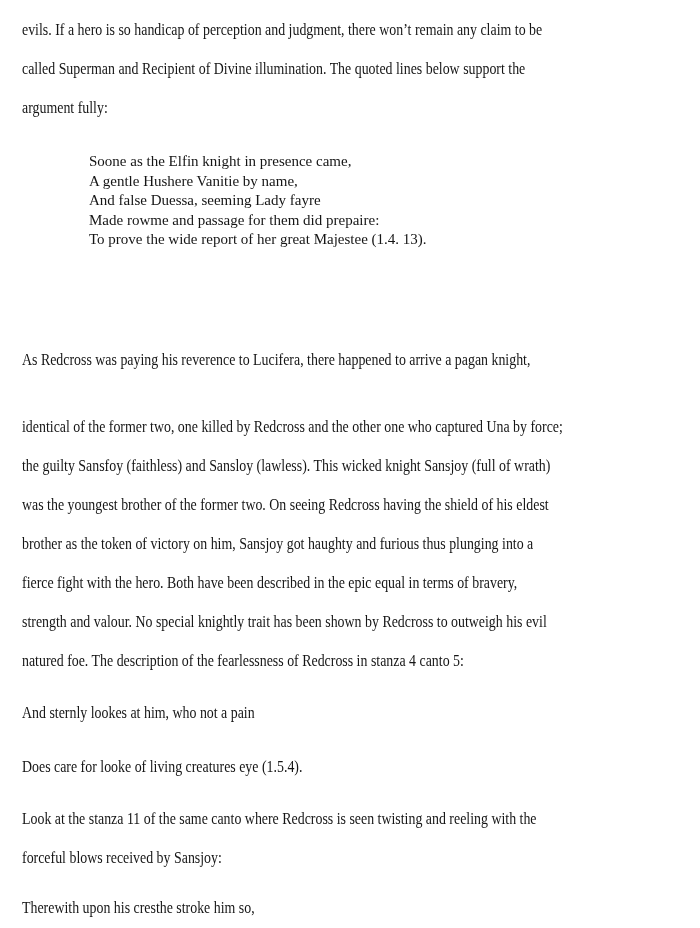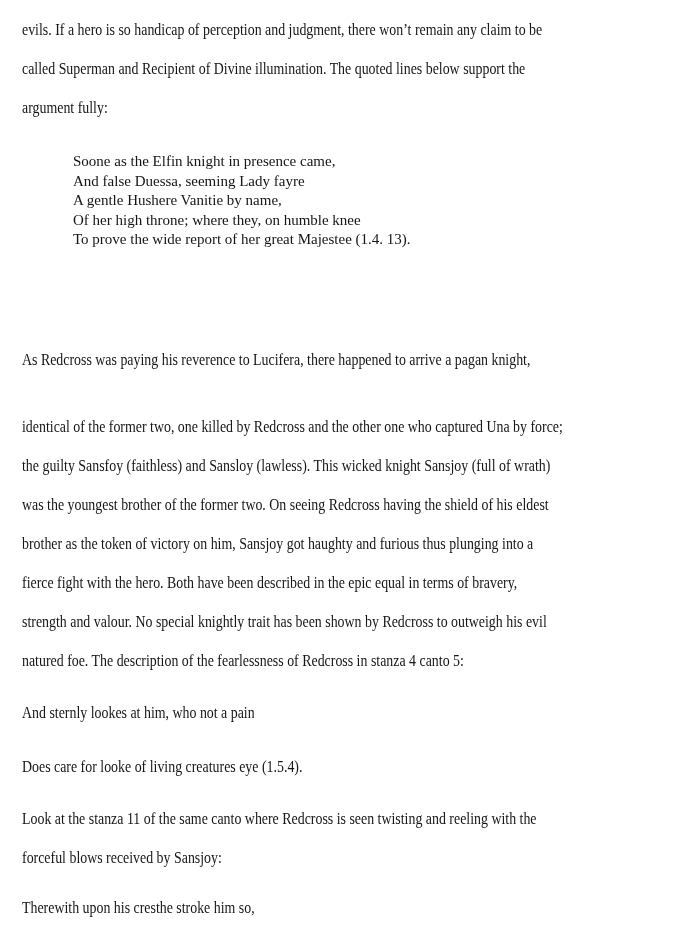--- a/index.html
+++ b/index.html
@@ -27,21 +27,21 @@
     left: 22px;
     white-space: nowrap;
     font-family: "Liberation Serif", serif;
     font-size: 16.5px;
     line-height: 20px;
     transform-origin: left top;
     color: #151515;
   }
   .verse {
     position: absolute;
-    left: 73px;
+    left: 89px;
     top: 152px;
     font-family: "Liberation Serif", serif;
     font-size: 15px;
     line-height: 19.5px;
     color: #151515;
   }
   .verse-line {
     white-space: nowrap;
     display: block;
   }
@@ -50,23 +50,23 @@
 <body>
 
 <div class="page">
 
   <div class="line" style="top:20px; transform:scaleX(0.842);">evils. If a hero is so handicap of perception and judgment, there won’t remain any claim to be</div>
   <div class="line" style="top:59px; transform:scaleX(0.842);">called Superman and Recipient of Divine illumination. The quoted lines below support the</div>
   <div class="line" style="top:98px; transform:scaleX(0.842);">argument fully:</div>
 
   <div class="verse">
     <span class="verse-line">Soone as the Elfin knight in presence came,</span>
+    <span class="verse-line">A gentle Hushere Vanitie by name,</span>
     <span class="verse-line">And false Duessa, seeming Lady fayre</span>
-    <span class="verse-line">A gentle Hushere Vanitie by name,</span>
-    <span class="verse-line">Of her high throne; where they, on humble knee</span>
+    <span class="verse-line">Made rowme and passage for them did prepaire:</span>
     <span class="verse-line">To prove the wide report of her great Majestee (1.4. 13).</span>
   </div>
 
   <div class="line" style="top:350px; transform:scaleX(0.842);">As Redcross was paying his reverence to Lucifera, there happened to arrive a pagan knight,</div>
   <div class="line" style="top:417px; transform:scaleX(0.842);">identical of the former two, one killed by Redcross and the other one who captured Una by force;</div>
   <div class="line" style="top:456px; transform:scaleX(0.842);">the guilty Sansfoy (faithless) and Sansloy (lawless). This wicked knight Sansjoy (full of wrath)</div>
   <div class="line" style="top:495px; transform:scaleX(0.842);">was the youngest brother of the former two. On seeing Redcross having the shield of his eldest</div>
   <div class="line" style="top:534px; transform:scaleX(0.842);">brother as the token of victory on him, Sansjoy got haughty and furious thus plunging into a</div>
   <div class="line" style="top:573px; transform:scaleX(0.842);">fierce fight with the hero. Both have been described in the epic equal in terms of bravery,</div>
   <div class="line" style="top:612px; transform:scaleX(0.842);">strength and valour. No special knightly trait has been shown by Redcross to outweigh his evil</div>

